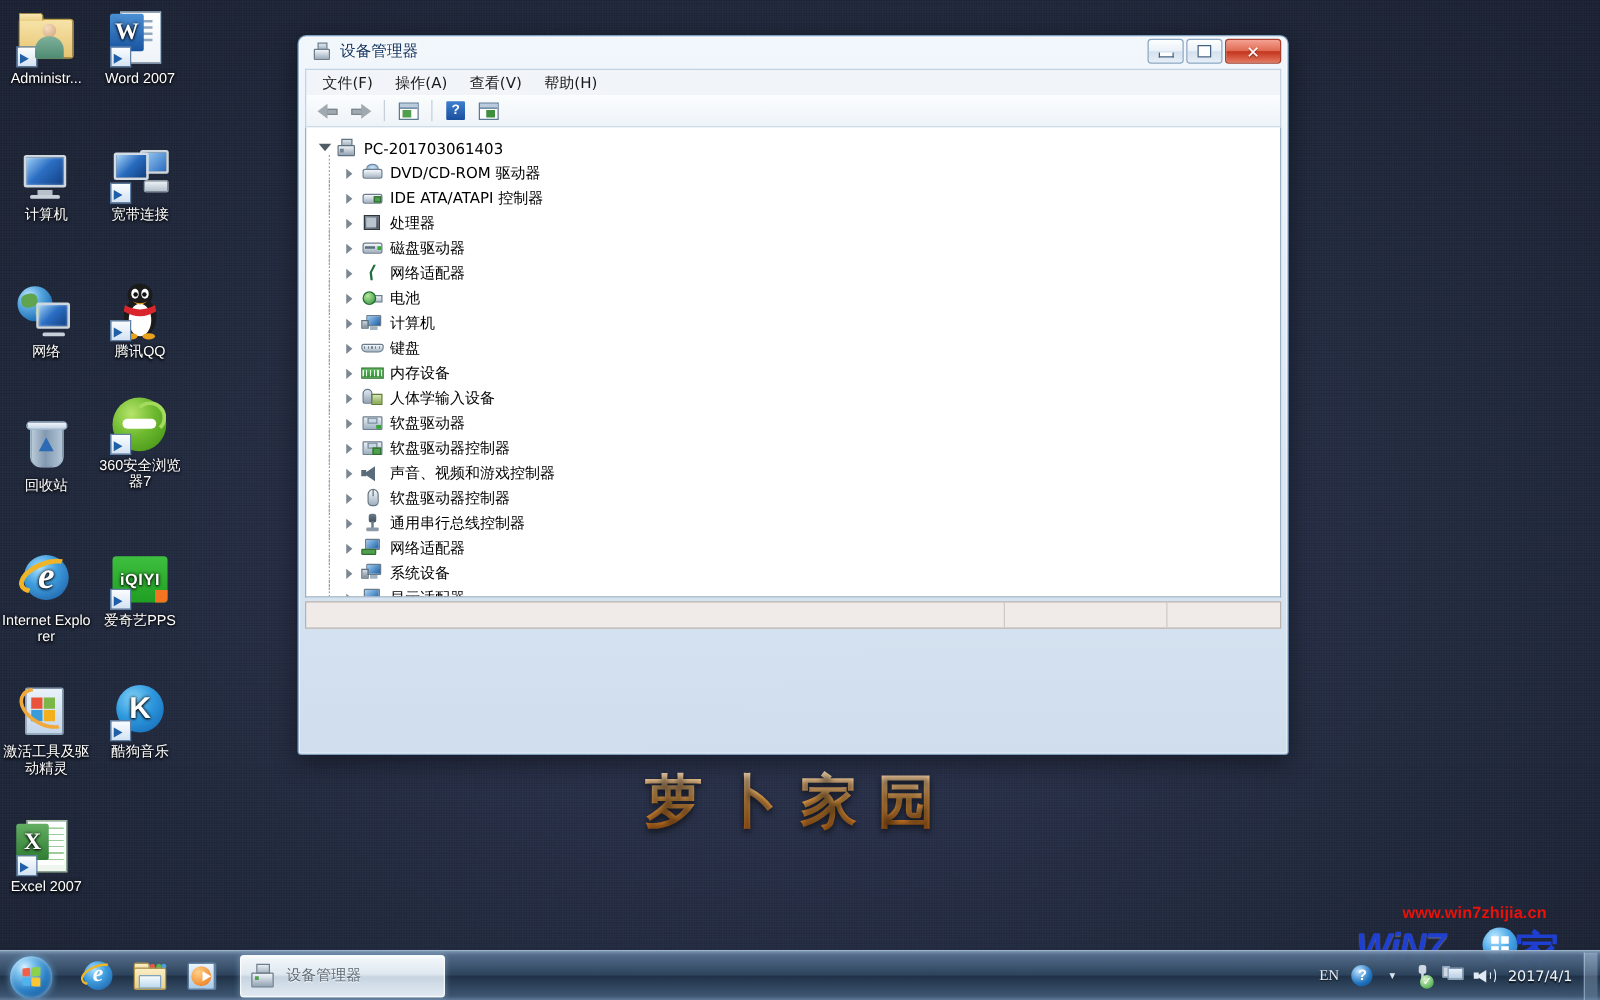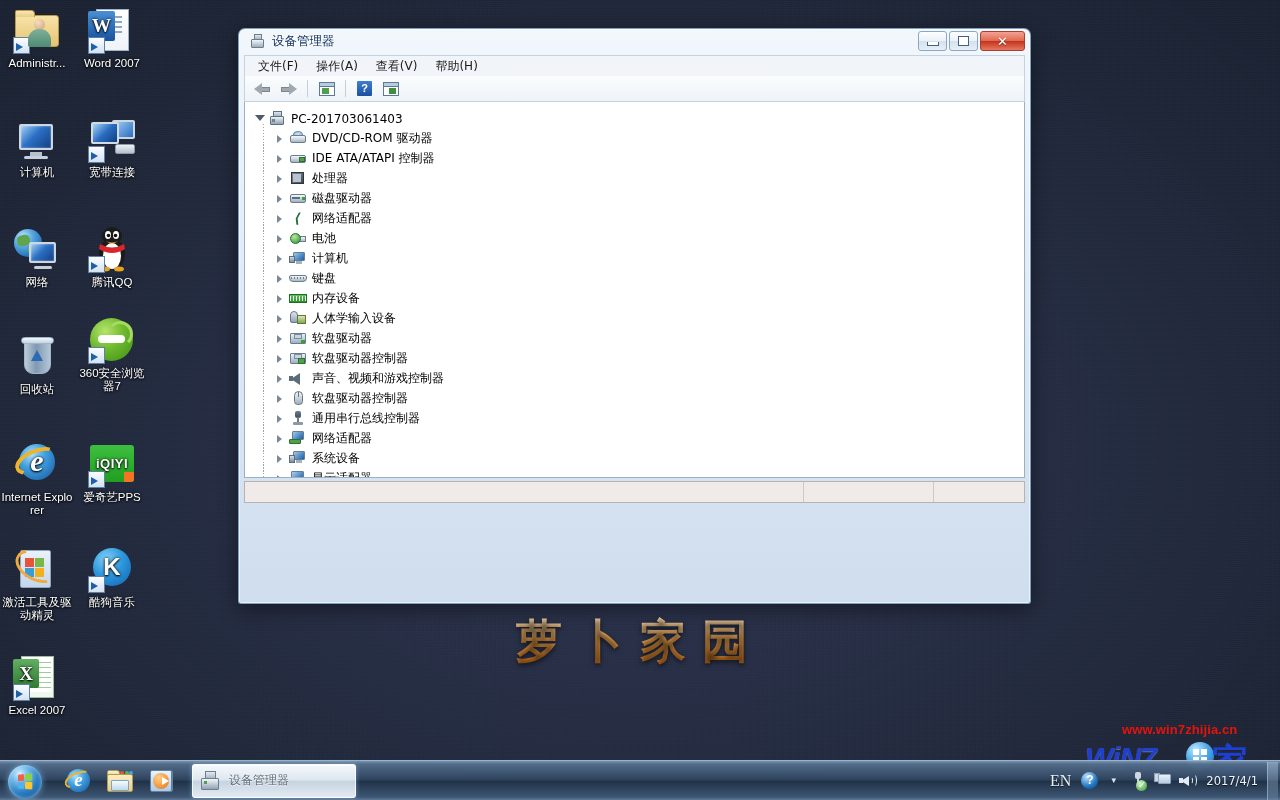--- a/index.html
+++ b/index.html
@@ -512,21 +512,21 @@
   .tbwin .ti .pcbox { position: absolute; left: 1px; top: 7px; width: 18px; height: 12px; border-radius: 1px; background: linear-gradient(#f2f6fa, #93a3b3); border: 1px solid #6d7d8c; }
   .tbwin .ti .pctop { position: absolute; left: 5px; top: 0px; width: 11px; height: 8px; background: linear-gradient(#e4ebf2, #a9b7c4); border: 1px solid #6d7d8c; }
   .tbwin .ti .led { position: absolute; left: 4px; top: 10px; width: 3px; height: 3px; background: #4f9f4f; }
   .tbwin .tl {
     font-size: 12px; color: #5f6b76; font-family: "DejaVu Sans", sans-serif;
     text-shadow: 0 1px 0 rgba(255,255,255,.85);
   }
 
   #tray { margin-left: auto; display: flex; align-items: center; height: 100%; padding-right: 2px; }
   #tray .tr-en {
-    font-size: 16px; color: #e8eef5; font-family: "Liberation Serif", serif; margin-right: 7px;
+    font-size: 12px; color: #e8eef5; font-family: "Liberation Serif", serif; margin-right: 7px;
     text-shadow: 0 1px 1px rgba(0,0,0,.6);
   }
   .tri { width: 19px; height: 19px; position: relative; margin: 0 3px; cursor: default; }
 
   .tr-help { border-radius: 50%; background: radial-gradient(circle at 35% 28%, #bfe4ff, #2074c0 60%, #0d4880); width: 17px; height: 17px; color: #fff; font-size: 12px; font-weight: bold; line-height: 17px; text-align: center; }
   .tr-chev { color: #dce6f0; font-size: 9px; line-height: 19px; text-align: center; }
   .tr-usb .head { position: absolute; left: 6px; top: 1px; width: 6px; height: 7px; border-radius: 2px; background: #cfd8e2; }
   .tr-usb .stem { position: absolute; left: 8px; top: 7px; width: 2px; height: 6px; background: #cfd8e2; }
   .tr-usb .badge { position: absolute; left: 7px; top: 9px; width: 11px; height: 11px; border-radius: 50%; background: radial-gradient(circle at 35% 30%, #d6f5c9, #2e9a2e); color: #fff; font-size: 9px; line-height: 11px; text-align: center; font-weight: bold; }
   .tr-mon .scr { position: absolute; left: 4px; top: 3px; width: 13px; height: 10px; border-radius: 1px; background: linear-gradient(#e8f1fa, #b6cbe0); border: 1px solid #8ca3ba; }

